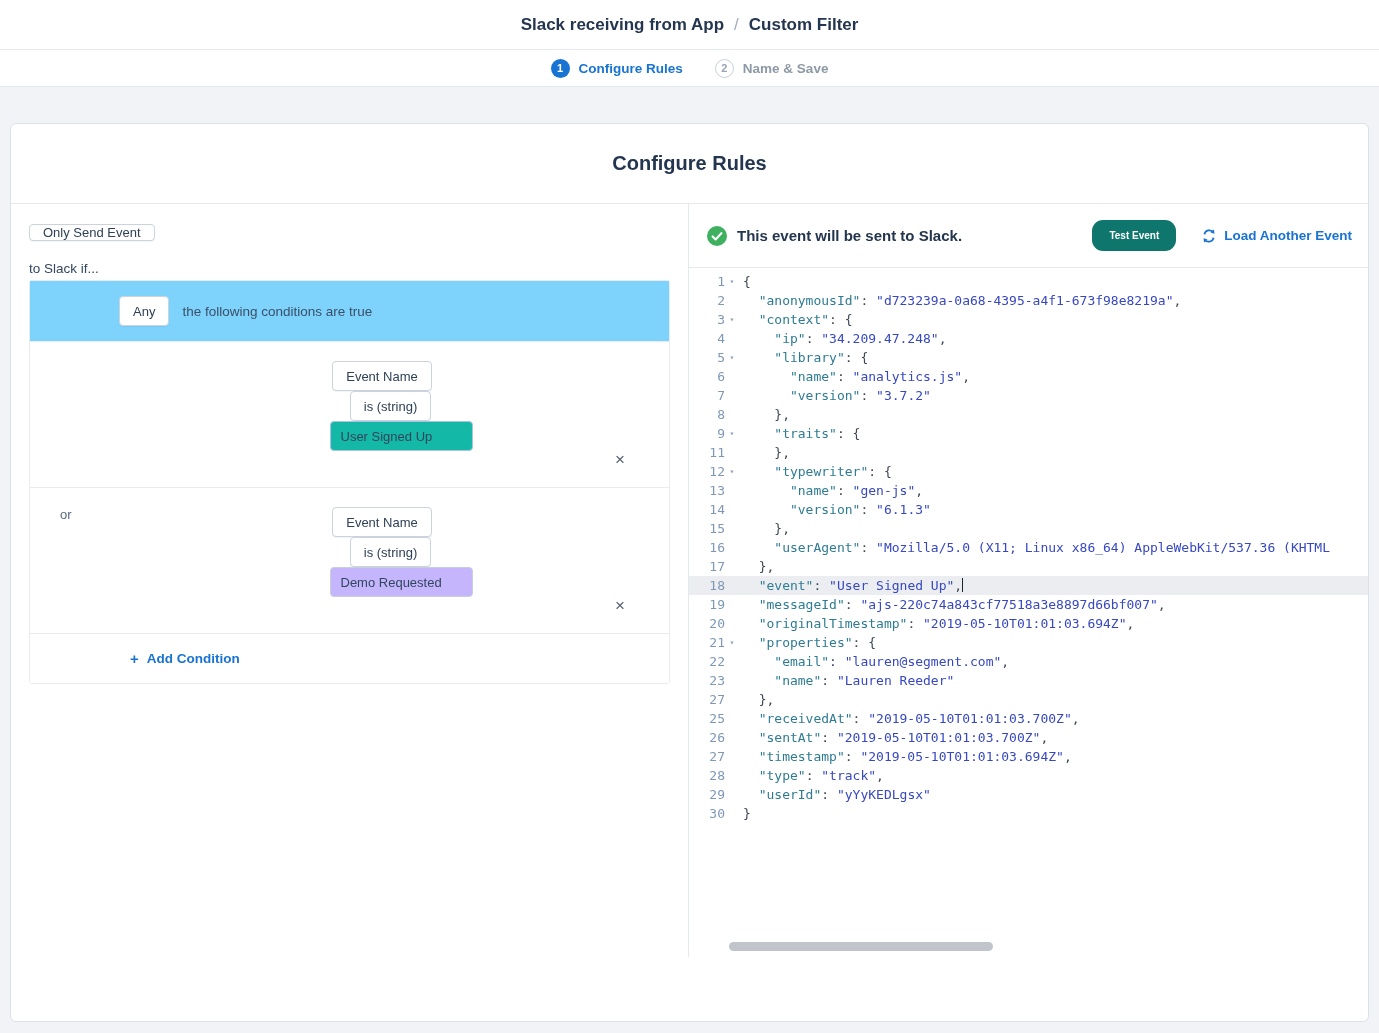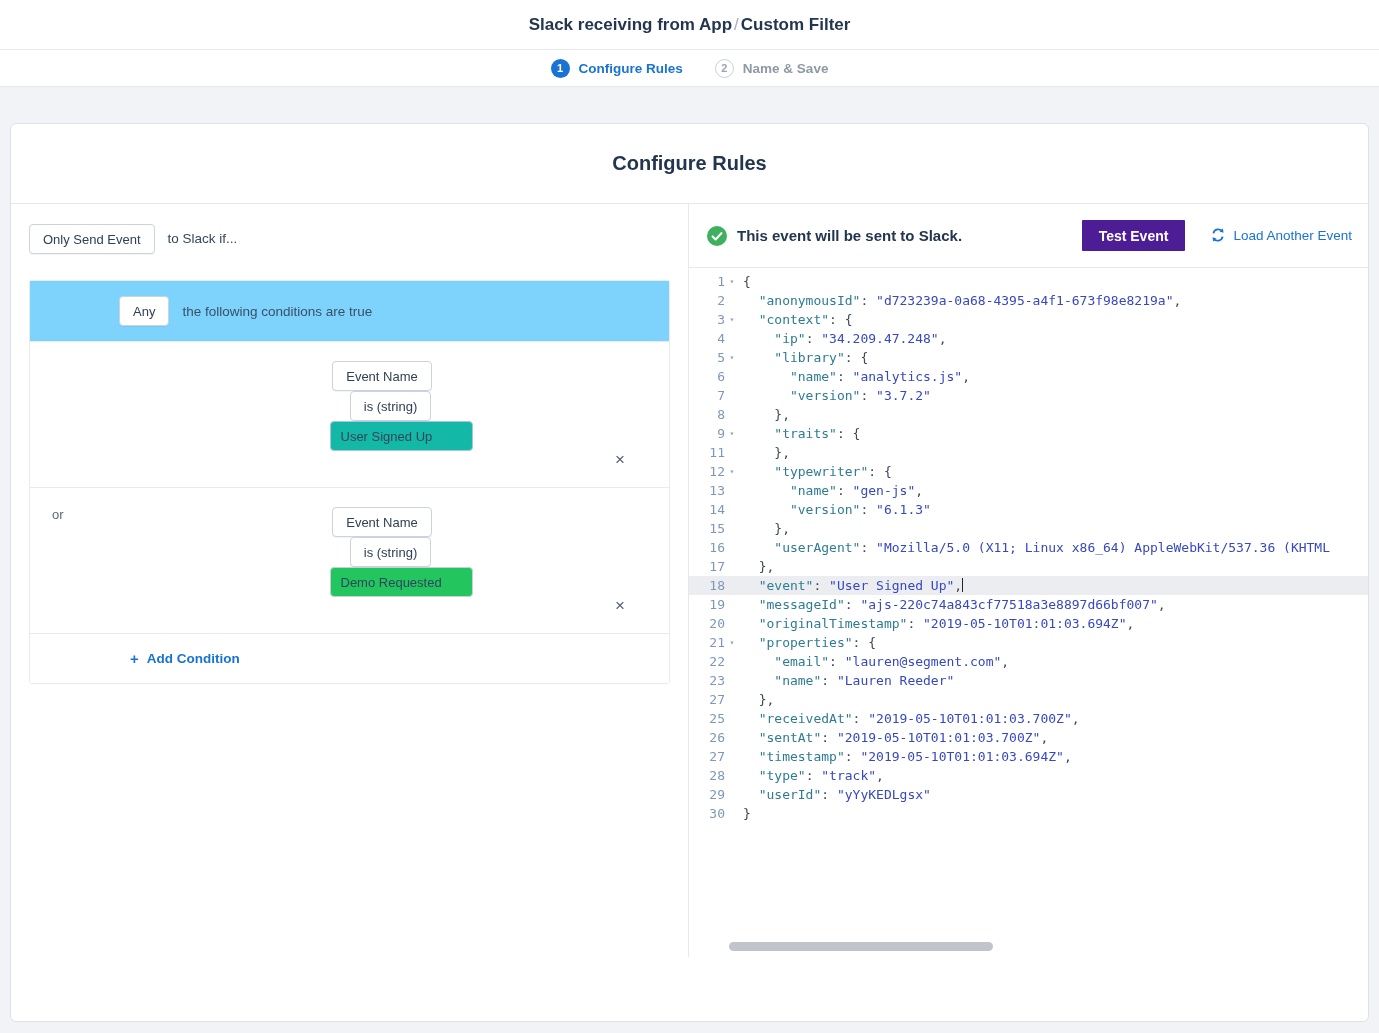--- a/index.html
+++ b/index.html
@@ -2,21 +2,21 @@
 <html><head>
 <meta charset="utf-8">
 <style>
   * { margin:0; padding:0; box-sizing:border-box; }
   html,body { width:1379px; height:1033px; overflow:hidden; }
   body { font-family:"Liberation Sans", sans-serif; background:#fff; color:#26364e; }
 
   
   .topbar { height:50px; background:#fff; border-bottom:1px solid #e5e9ee;
             display:flex; align-items:center; justify-content:center; }
-  .bc { font-size:17px; font-weight:600; color:#24364f; display:flex; align-items:center; gap:2px; }
+  .bc { font-size:17px; font-weight:600; color:#24364f; display:flex; align-items:center; gap:10px; }
   .bc-sep { color:#a5aebb; font-weight:400; }
 
   
   .stepsbar { height:37px; background:#fff; border-bottom:1px solid #e5e9ee;
               display:flex; align-items:center; justify-content:center; gap:32px; }
   .step { display:flex; align-items:center; gap:9px; cursor:default; }
   .step-circle { width:19px; height:19px; border-radius:50%; display:flex; align-items:center;
                  justify-content:center; font-size:11px; font-weight:700; }
   .step.active .step-circle { background:#1873d3; color:#fff; }
   .step.inactive .step-circle { background:#fff; color:#9aa5b1; border:1.5px solid #c9d1da; }
@@ -29,58 +29,58 @@
   .card { width:100%; height:899px; background:#fff; border:1px solid #dbe1e8;
           border-radius:6px; display:flex; flex-direction:column; }
   .card-head { height:80px; display:flex; align-items:center; justify-content:center;
                border-bottom:1px solid #e5e9ee; }
   .card-title { font-size:20px; font-weight:700; color:#24364f; }
 
   .card-body { height:753px; display:flex; }
 
   
   .left { width:678px; border-right:1px solid #e5e9ee; background:#fff; }
-  .send-row { padding:20px 18px 0; height:70px; display:flex; align-items:flex-start; gap:13px; }
+  .send-row { padding:20px 18px 0; height:70px; display:flex; align-items:flex-start; gap:13px;flex-direction:column; }
   .btn { background:#fff; border:1px solid #ccd3dd; border-radius:4px; color:#2f4156;
          font-size:13px; font-family:"Liberation Sans",sans-serif; height:30px; padding:0 13px;
          box-shadow:0 1px 1px rgba(20,40,70,.05); cursor:pointer; }
   .to-text { font-size:13.5px; color:#33475f; line-height:30px; }
 
   .cond-box { margin:6px 18px 0; border:1px solid #e8ebef; border-radius:3px; }
   .cond-head { background:#7dd3fc; padding:15px 14px 15px 89px; display:flex; align-items:center;
                gap:13px; border-bottom:1px solid #e8ebef; }
   .match-text { font-size:13.5px; color:#3c4f66; }
   .cond-row { position:relative; display:flex; align-items:center; padding:19px 0 19px 103px;
               border-bottom:1px solid #e8ebef; background:#fff;flex-direction:column; }
-  .or-label { position:absolute; left:22px; font-size:13px; color:#5a6980; }
+  .or-label { position:absolute; left:30px; font-size:13px; color:#5a6980; }
   .field-btn { margin-right:38px; }
   .op-btn { margin-right:21px; }
   .val-input { width:143px; height:30px; border:1px solid #c7cfd9; border-radius:4px;
                padding:0 10px; font-size:13px; color:#32455e;
-               font-family:"Liberation Sans",sans-serif; background:#22c55e; }
+               font-family:"Liberation Sans",sans-serif; background:#c4b5fd; }
   .val-input.focused { background:#14b8a6; border-color:#a9c3e8; }
   .x-btn { margin-left:auto; margin-right:42px; background:none; border:none; color:#55606e;
            font-size:17px; line-height:1; cursor:pointer; padding:0 2px; }
   .add-row { padding:16px 0 16px 100px; background:#fff; }
   .add-btn { background:none; border:none; color:#1873d3; font-size:13.5px; font-weight:600;
              font-family:"Liberation Sans",sans-serif; cursor:pointer; display:flex;
              align-items:center; gap:8px; }
   .plus { font-size:15px; font-weight:600; }
 
   
   .right { flex:1; display:flex; flex-direction:column; min-width:0; }
   .preview-head { height:64px; display:flex; align-items:center; padding:0 16px 0 18px;
                   border-bottom:1px solid #e5e9ee; }
   .check-ic { width:20px; height:20px; margin-right:10px; flex:none; }
   .status-text { font-size:15px; font-weight:700; color:#24364f; }
-  .test-btn { margin-left:auto; background:#4c1d95; color:#fff; border:none; border-radius:1px;
-              height:31px; padding:0 17px; font-size:14px; font-weight:600;
+  .test-btn { margin-left:auto; background:#0f766e; color:#fff; border:none; border-radius:11px;
+              height:31px; padding:0 17px; font-size:10px; font-weight:600;
               font-family:"Liberation Sans",sans-serif; cursor:pointer; }
-  .load-link { margin-left:26px; color:#1873d3; font-size:13.5px; font-weight:400;
-               display:flex; gap:8px; text-decoration:none; cursor:pointer; }
+  .load-link { margin-left:26px; color:#1873d3; font-size:13.5px; font-weight:700;
+               display:flex; align-items:center; gap:8px; text-decoration:none; cursor:pointer; }
 
   
   .editor { position:relative; height:689px; background:#fff; overflow:hidden;
             font-family:"DejaVu Sans Mono", monospace; font-size:13px; padding-top:4px; }
   .ed-line { display:flex; height:19px; line-height:19px; }
   .ed-line.hl { background:#ebedf0; }
   .gut { width:50px; flex:none; display:flex; justify-content:flex-end; }
   .num { color:#7e98b6; }
   .caret { width:14px; text-align:center; font-size:8px; color:#93a1b1; line-height:19px;
            cursor:pointer; }

